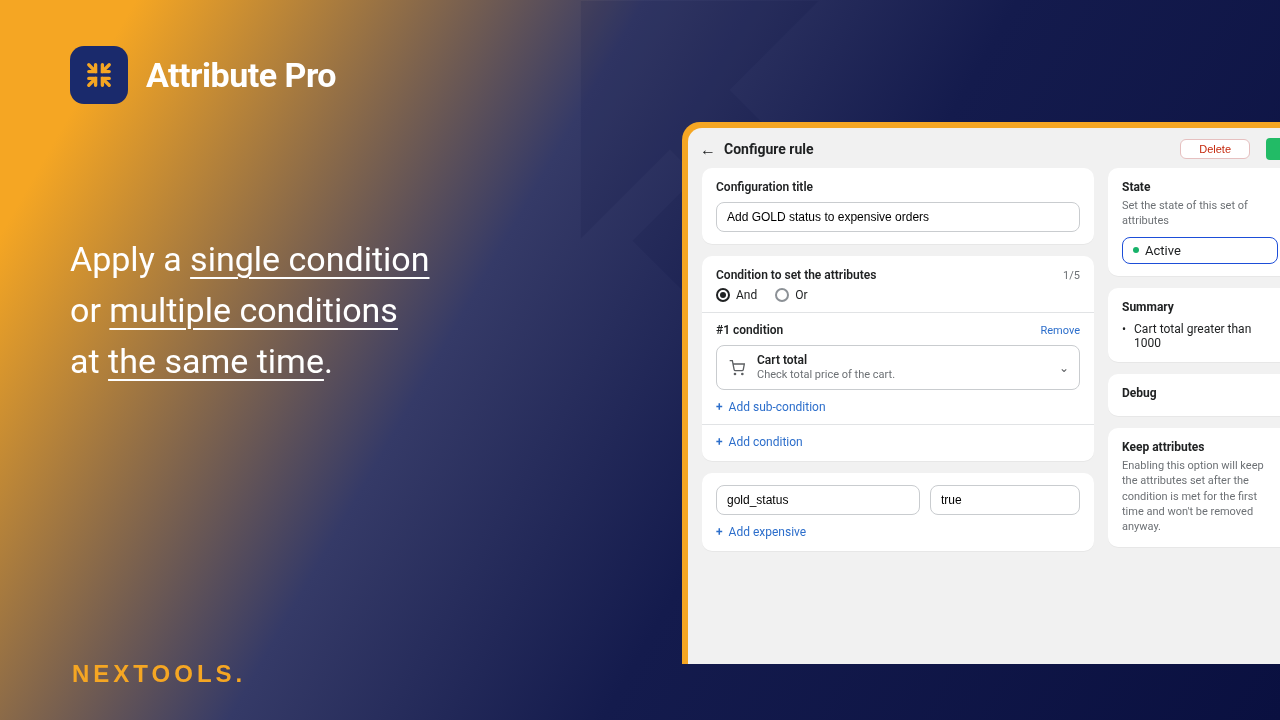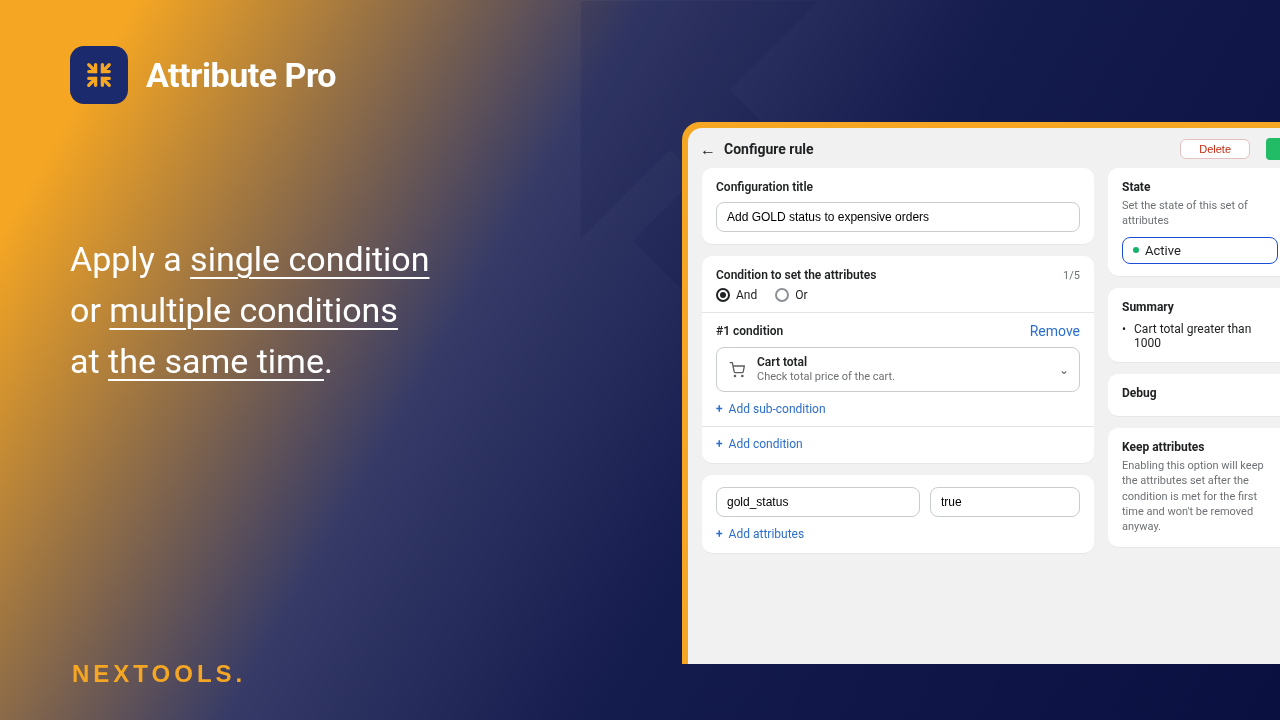--- a/index.html
+++ b/index.html
@@ -44,21 +44,21 @@
   .row-flex { display:flex; align-items:center; justify-content:space-between; }
   .radio-row { display:flex; gap:18px; margin-top:6px; }
   .radio { display:flex; align-items:center; gap:6px; font-size:12px; cursor:pointer; }
   .radio .dot { width:14px; height:14px; border:2px solid #8c9196; border-radius:50%; display:inline-flex; align-items:center; justify-content:center; }
   .radio .dot.on { border-color:#202223; }
   .radio .dot.on::after { content:""; width:6px; height:6px; background:#202223; border-radius:50%; }
   .count { color:#6d7175; font-size:11px; }
   .divider { height:1px; background:#e1e3e5; margin:10px -14px; }
   .cond-head { display:flex; justify-content:space-between; align-items:center; font-size:12px; margin-bottom:8px; }
   .cond-head .ctitle { font-weight:600; }
-  .remove-link { color:#2c6ecb; font-size:14px; cursor:pointer; }
+  .remove-link { color:#2c6ecb; font-size:11px; cursor:pointer; }
   .select-like { border:1px solid #c9cccf; border-radius:8px; padding:7px 10px; background:#fff; display:flex; align-items:center; gap:10px; cursor:pointer; }
   .select-like .chev { margin-left:auto; color:#5c5f62; font-size:12px; }
   .cart-icon { width:20px; height:20px; display:flex; align-items:center; justify-content:center; color:#5c5f62; }
   .two-col { display:flex; gap:10px; margin-top:10px; }
   .op-select { flex:1; display:flex; align-items:center; justify-content:space-between; border:1px solid #c9cccf; border-radius:8px; padding:7px 10px; background:#fff; cursor:pointer; }
   .val-input { width:120px; }
   .link-btn { color:#2c6ecb; font-size:12px; cursor:pointer; display:inline-flex; align-items:center; gap:6px; margin-top:10px; }
   .link-btn .plus { font-weight:600; }
   .badge { display:inline-flex; align-items:center; gap:6px; border:1px solid #1d4ed8; border-radius:8px; padding:5px 10px; font-size:13px; width:100%; background:#fff;text-align:center; }
   .badge .dotg { width:6px; height:6px; border-radius:50%; background:#17b26a; }
@@ -176,21 +176,21 @@
             </div>
         </div>
 
         <div class="card">
           <div class="attr-row">
             <input class="input" value="gold_status" style="">
             <input class="input" style="max-width: 150px;" value="true">
           </div>
           <div class="link-btn">
               <span class="plus">+</span>
-              <span>Add attributes</span>
+              <span>Add expensive</span>
             </div>
         </div>
       </div>
 
       <div class="right">
         <div class="card">
           <div class="rh">State</div>
           <div class="subtle" style="margin-bottom:8px">Set the state of this set of attributes</div>
           <div class="badge">
             <span class="dotg"></span>

